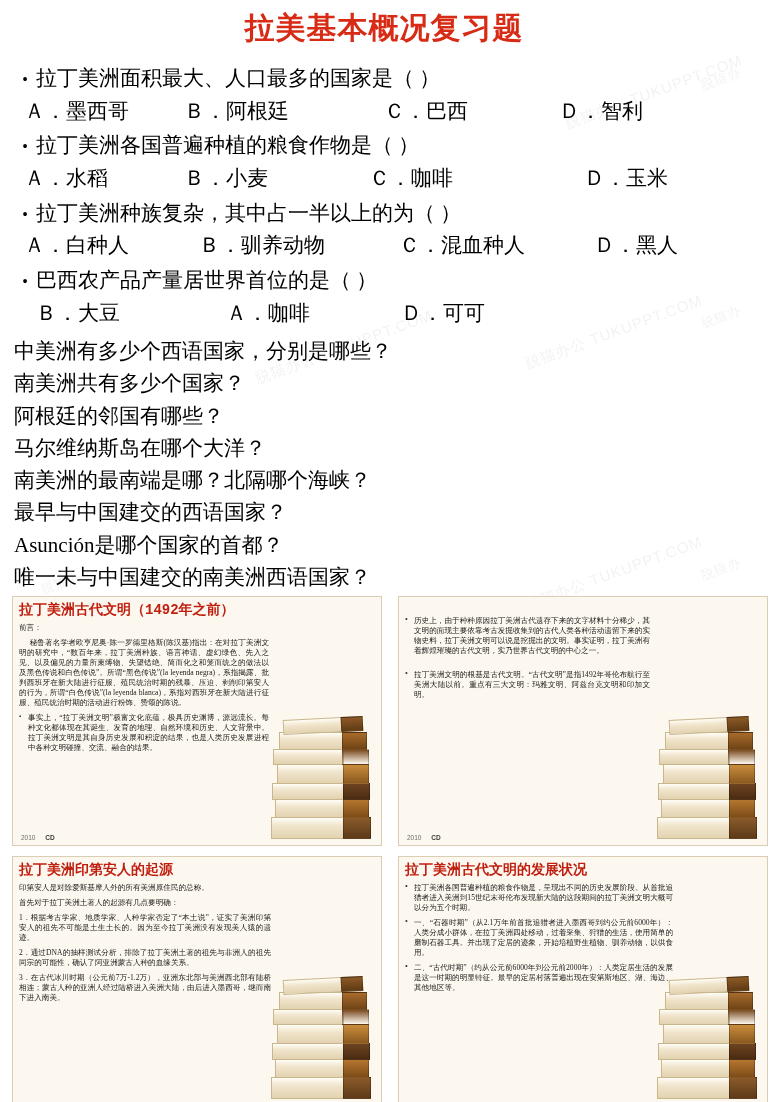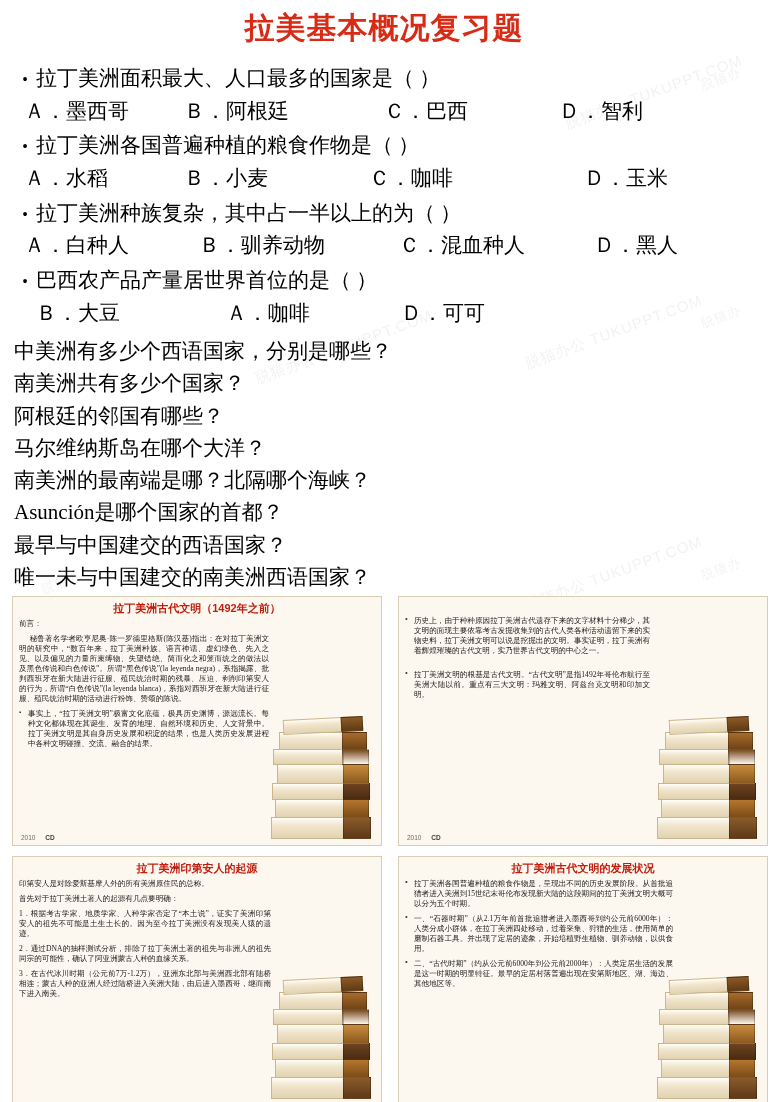--- a/index.html
+++ b/index.html
@@ -92,26 +92,25 @@
   }
   .slide-inner {
     position: absolute;
     left: 6px;
     top: 5px;
     right: 6px;
     bottom: 5px;
   }
   .slide-title {
     color: #c01f10;
-    font-size: 11px;
+    font-size: 14px;
     font-weight: bold;
     margin: 0 0 4px 0;
-    font-family: Liberation Sans, sans-serif;
+    font-family: Liberation Mono, monospace;
     line-height: 1.2;
-    text-align: center;
   }
   .slide-body {
     font-size: 7.6px;
     line-height: 1.32;
     color: #1a1a1a;
     width: 250px;
   }
   .slide-body p {
     margin: 0 0 5px 0;
     text-align: justify;
@@ -275,22 +274,22 @@
     </div>
 
   </div>
 
   <div class="statements">
     <div class="st-line">中美洲有多少个西语国家，分别是哪些？</div>
     <div class="st-line">南美洲共有多少个国家？</div>
     <div class="st-line">阿根廷的邻国有哪些？</div>
     <div class="st-line">马尔维纳斯岛在哪个大洋？</div>
     <div class="st-line">南美洲的最南端是哪？北隔哪个海峡？</div>
+    <div class="st-line">最早与中国建交的西语国家？</div>
     <div class="st-line">Asunción是哪个国家的首都？</div>
-    <div class="st-line">最早与中国建交的西语国家？</div>
     <div class="st-line">唯一未与中国建交的南美洲西语国家？</div>
   </div>
 
   <div class="slides">
 
     <div class="slide">
       <div class="slide-inner">
         <div class="slide-title">拉丁美洲古代文明（1492年之前）</div>
         <div class="slide-body">
           <p>前言：</p>

